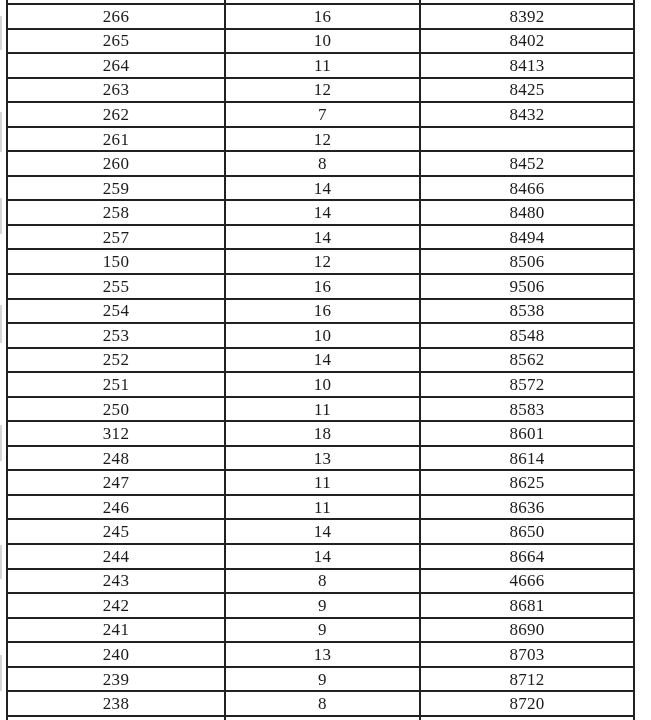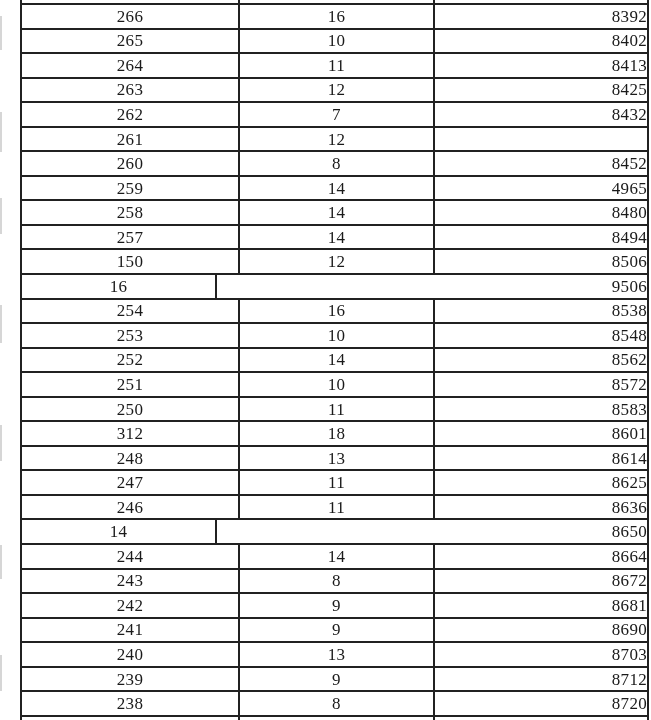--- a/index.html
+++ b/index.html
@@ -18,21 +18,21 @@
   
   .artifact {
     position: absolute;
     left: 0px;
     width: 2px;
     background: #d6d6d6;
   }
   
   .score-table {
     position: absolute;
-    left: 20px;
+    left: 6px;
     top: 0;
     width: 629px;
     height: 720px;
     box-sizing: border-box;
     border-left: 2px solid #212121;
     border-right: 2px solid #212121;
     display: flex;
     flex-direction: column;
     background: #ffffff;
   }
@@ -57,21 +57,21 @@
     display: flex;
     align-items: center;
     justify-content: center;
     font-size: 17px;
     line-height: 1;
     color: #1a1a1a;
     letter-spacing: 0.3px;
   }
   .c1 { width: 218px; border-right: 2px solid #212121; }
   .c2 { width: 195px; border-right: 2px solid #212121; }
-  .c3 { flex: 1; justify-content: flex-end; }
+  .c3 { flex: 1; }
   .partial-top .cell span {
     position: absolute;
     left: 0;
     right: 0;
     bottom: 2px;
     text-align: center;
     color: #9a9a9a;
   }
 </style>
 </head>
@@ -173,21 +173,21 @@
         </div>
       </div>
       <div class="row">
         <div class="cell c1">
           <span>259</span>
         </div>
         <div class="cell c2">
           <span>14</span>
         </div>
         <div class="cell c3">
-          <span>4965</span>
+          <span>8466</span>
         </div>
       </div>
       <div class="row">
         <div class="cell c1">
           <span>258</span>
         </div>
         <div class="cell c2">
           <span>14</span>
         </div>
         <div class="cell c3">
@@ -210,20 +210,23 @@
           <span>150</span>
         </div>
         <div class="cell c2">
           <span>12</span>
         </div>
         <div class="cell c3">
           <span>8506</span>
         </div>
       </div>
       <div class="row">
+        <div class="cell c1">
+          <span>255</span>
+        </div>
         <div class="cell c2">
           <span>16</span>
         </div>
         <div class="cell c3">
           <span>9506</span>
         </div>
       </div>
       <div class="row">
         <div class="cell c1">
           <span>254</span>
@@ -317,20 +320,23 @@
           <span>246</span>
         </div>
         <div class="cell c2">
           <span>11</span>
         </div>
         <div class="cell c3">
           <span>8636</span>
         </div>
       </div>
       <div class="row">
+        <div class="cell c1">
+          <span>245</span>
+        </div>
         <div class="cell c2">
           <span>14</span>
         </div>
         <div class="cell c3">
           <span>8650</span>
         </div>
       </div>
       <div class="row">
         <div class="cell c1">
           <span>244</span>
@@ -343,21 +349,21 @@
         </div>
       </div>
       <div class="row">
         <div class="cell c1">
           <span>243</span>
         </div>
         <div class="cell c2">
           <span>8</span>
         </div>
         <div class="cell c3">
-          <span>8672</span>
+          <span>4666</span>
         </div>
       </div>
       <div class="row">
         <div class="cell c1">
           <span>242</span>
         </div>
         <div class="cell c2">
           <span>9</span>
         </div>
         <div class="cell c3">

